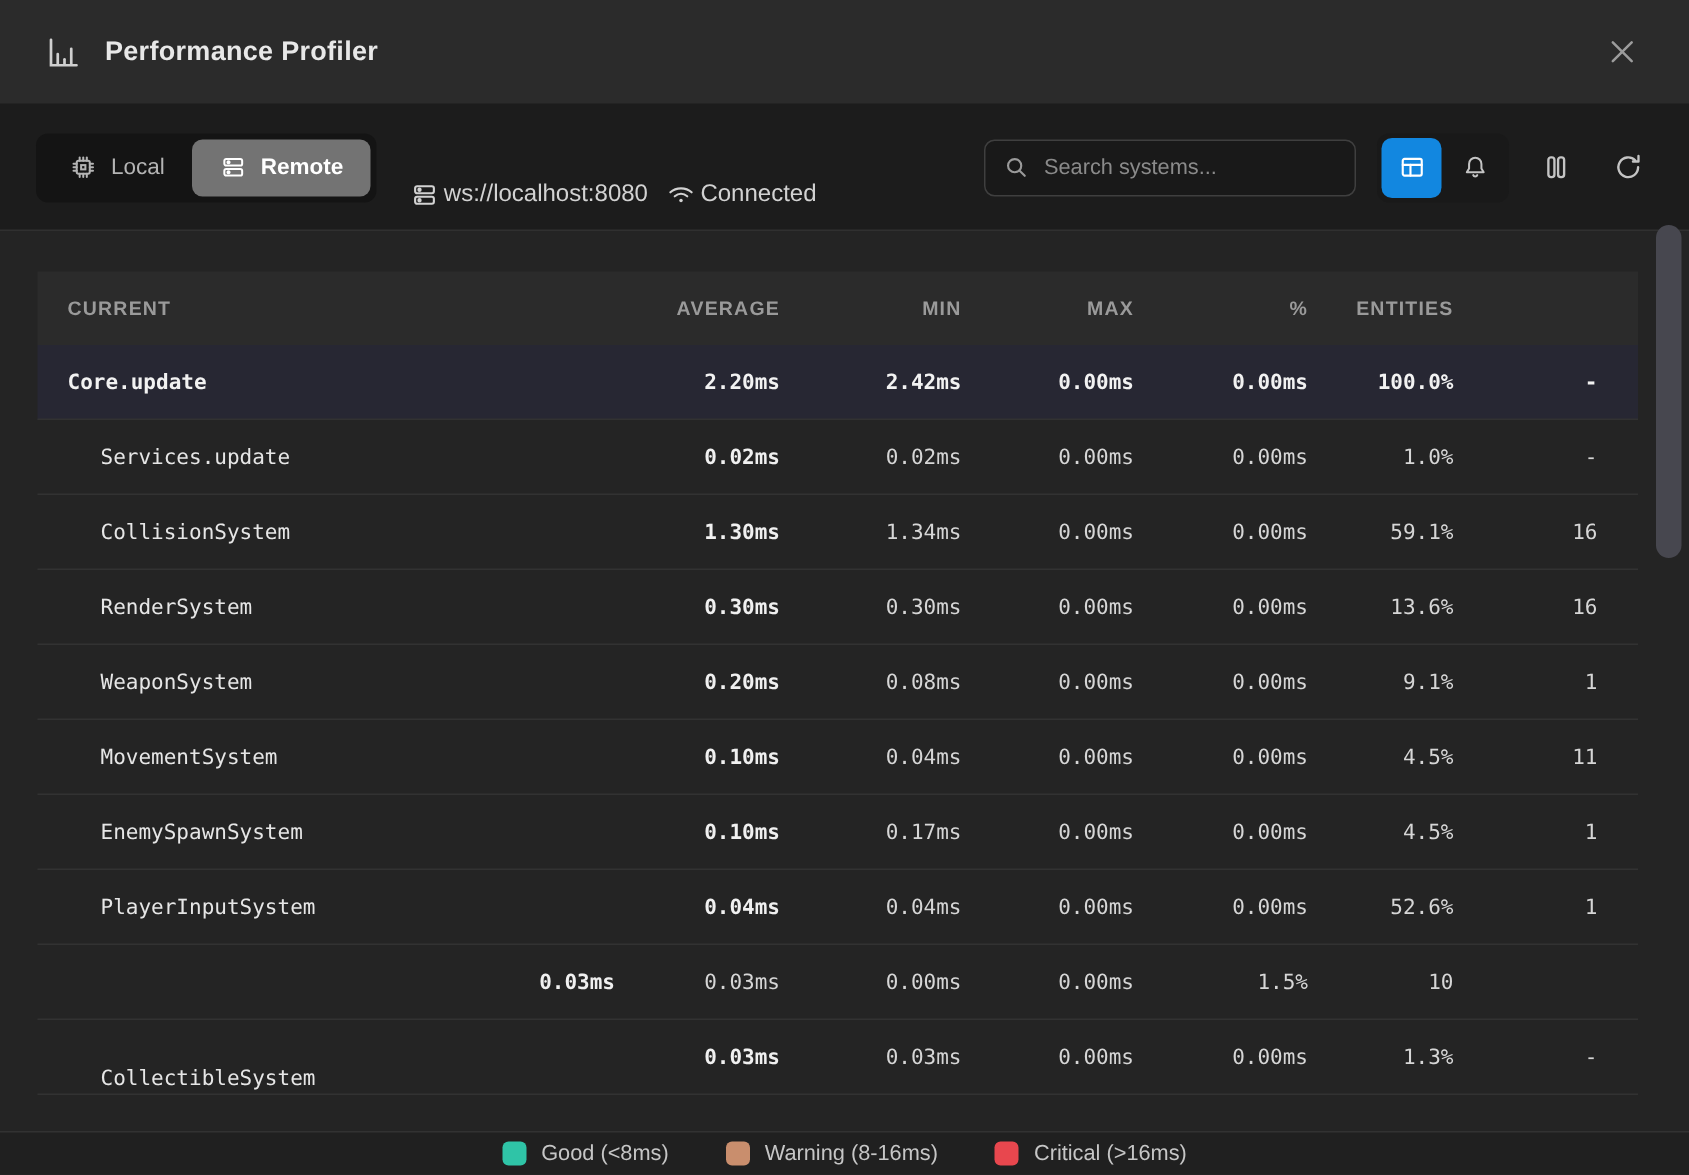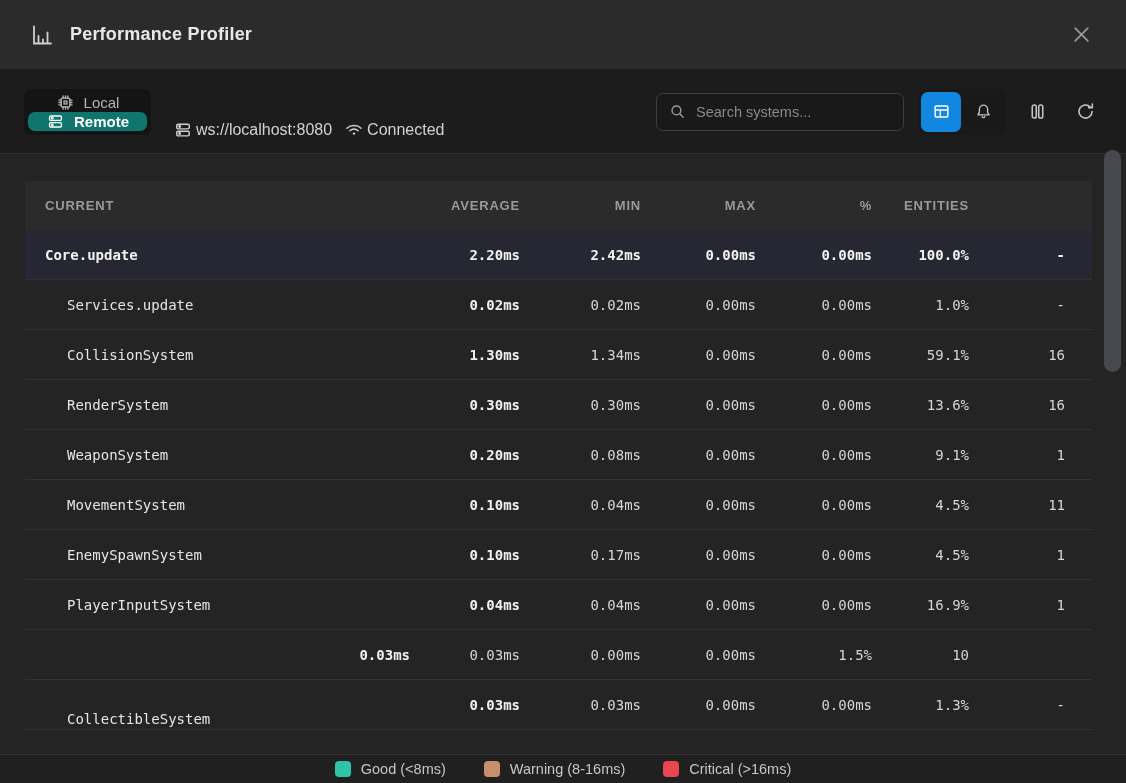--- a/index.html
+++ b/index.html
@@ -21,28 +21,28 @@
     margin-left:auto; background:none; border:none; cursor:pointer;
     display:flex; align-items:center; padding:4px;
   }
   
   .toolbar {
     height:84px; background:#1c1c1c; border-bottom:1px solid #303030;
     display:flex; align-items:center; padding:0 24px; gap:14px;
   }
   .seg-control {
     display:flex; align-items:center; background:#141414;
-    border-radius:8px; padding:4px; height:46px;flex-direction:column;
+    border-radius:8px; padding:4px; height:46px;
   }
   .seg-btn {
     display:flex; align-items:center; gap:9px; border:none; cursor:pointer;
     background:transparent; color:#b4b4b4; font-size:15px;
     font-family:inherit; padding:0 18px; height:38px; border-radius:7px;
   }
-  .seg-btn.active { background:#0f766e; color:#ffffff; font-weight:700; }
+  .seg-btn.active { background:#737373; color:#ffffff; font-weight:700; }
   .conn-info { display:flex; align-items:center; gap:2px; color:#d2d2d2; font-size:16px; margin-left:8px; }
   .conn-info .grp { display:flex; align-items:center; gap:3px;margin-top:36px; }
   .conn-info .grp + .grp { margin-left:10px; }
   .spacer { flex:1; }
   .search-box {
     display:flex; align-items:center; gap:10px; width:248px; height:38px;
     background:#191919; border:1px solid #3f3f3f; border-radius:7px; padding:0 12px;margin-left:19px;
   }
   .search-box input {
     background:transparent; border:none; outline:none; color:#cfcfcf;
@@ -299,21 +299,21 @@
         <div class="td td-max">0.00ms</div>
         <div class="td td-percent">4.5%</div>
         <div class="td td-entities">1</div>
       </div>
       <div class="grid-row tr">
         <div class="td td-name" style="padding-left: 22px;">PlayerInputSystem</div>
         <div class="td td-current">0.04ms</div>
         <div class="td td-average">0.04ms</div>
         <div class="td td-min">0.00ms</div>
         <div class="td td-max">0.00ms</div>
-        <div class="td td-percent">16.9%</div>
+        <div class="td td-percent">52.6%</div>
         <div class="td td-entities">1</div>
       </div>
       <div class="grid-row tr">
         <div class="td td-current">0.03ms</div>
         <div class="td td-average">0.03ms</div>
         <div class="td td-min">0.00ms</div>
         <div class="td td-max">0.00ms</div>
         <div class="td td-percent">1.5%</div>
         <div class="td td-entities">10</div>
       </div>

